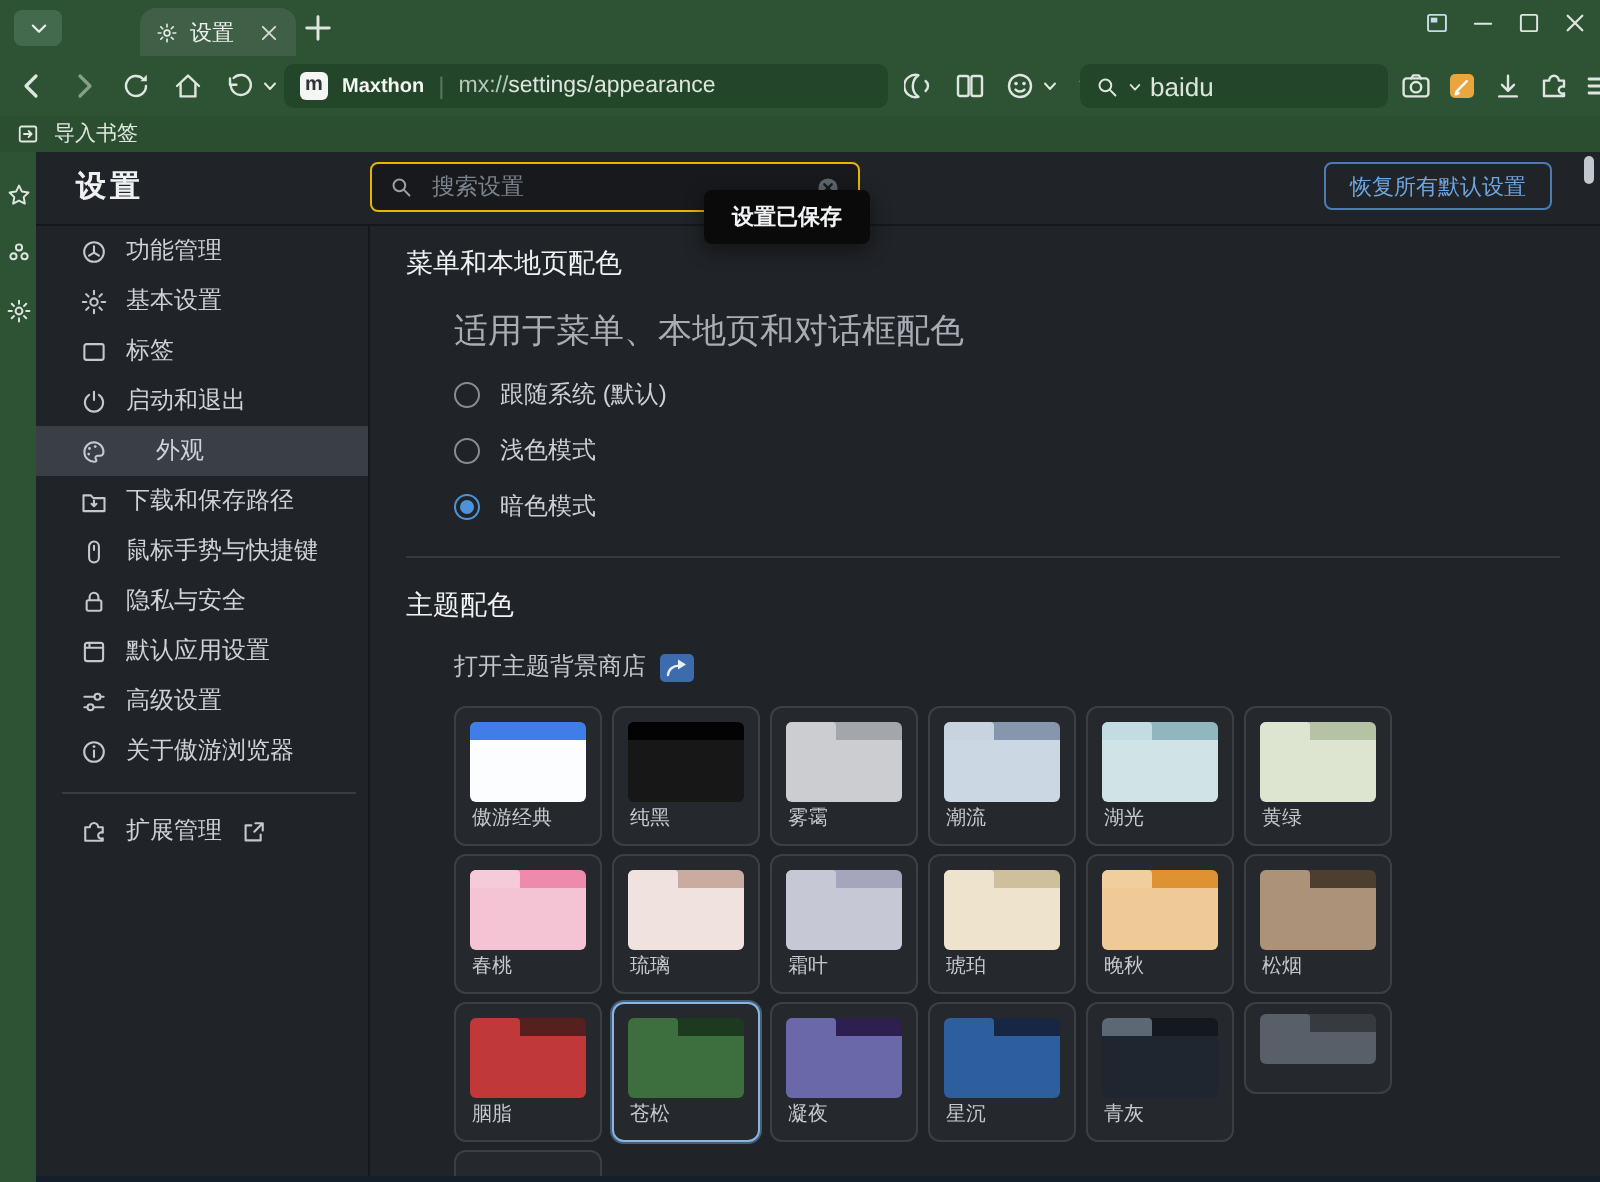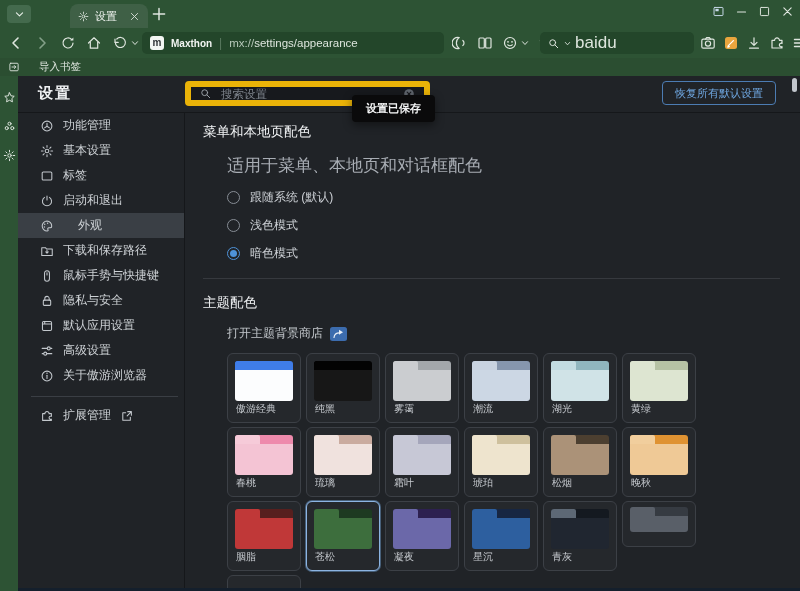--- a/index.html
+++ b/index.html
@@ -32,38 +32,38 @@
   .brand{font-size:10px;font-weight:bold;color:#f2f5f2;}
   .addr-sep{color:#5a7a60;font-size:12px;}
   .url{font-size:11.5px;color:#dde5dd;white-space:nowrap;}
   .url .pre{color:#b6c8b9;}
   .mid-icons{position:absolute;left:452px;top:7px;display:flex;gap:9px;align-items:center;color:#dfe6df;}
   .mid-icons .icon{width:16px;height:16px;}
   .mid-icons .caret{width:8px;height:8px;margin-left:-6px;}
   .searchbox{position:absolute;left:540px;top:4px;width:154px;height:22px;background:#23462a;border-radius:5px;display:flex;align-items:center;padding:0 7px;gap:4px;box-sizing:border-box;}
   .searchbox .icon{width:13px;height:13px;color:#dfe6df;}
   .searchbox .caret{width:7px;height:7px;}
-  .search-val{font-size:17px;color:#dde5dd;}
+  .search-val{font-size:13px;color:#dde5dd;}
   .right-icons{position:absolute;left:700px;top:7px;display:flex;gap:7px;align-items:center;color:#dfe6df;}
   .right-icons .icon{width:16px;height:16px;}
 
   
-  .bookmarksbar{position:absolute;top:58px;left:0;right:0;height:18px;background:#2b4e31;display:flex;align-items:center;padding-left:8px;gap:19px;color:#e0e7e0;box-sizing:border-box;}
+  .bookmarksbar{position:absolute;top:58px;left:0;right:0;height:18px;background:#2b4e31;display:flex;align-items:center;padding-left:8px;gap:7px;color:#e0e7e0;box-sizing:border-box;}
   .bookmarksbar .icon{width:12px;height:12px;}
   .bm-label{font-size:10.5px;}
 
   
   .side-strip{position:absolute;top:76px;left:0;width:18px;bottom:0;background:#2d5334;display:flex;flex-direction:column;align-items:center;padding-top:15px;gap:16px;color:#dfe6df;box-sizing:border-box;}
   .side-strip .icon{width:13px;height:13px;}
 
   
   .page{position:absolute;top:76px;left:18px;right:0;bottom:0;background:#202327;}
   .page-header{position:absolute;top:0;left:0;right:0;height:36px;border-bottom:1px solid #15171a;}
   .page-title{position:absolute;left:20px;top:8px;font-size:15px;font-weight:bold;color:#eef0f2;letter-spacing:2px;}
-  .settings-search{position:absolute;left:167px;top:5px;width:245px;height:25px;background:#17191d;border:6px solid #eab308;border-radius:4px;display:flex;align-items:center;padding:0 8px;gap:7px;box-sizing:border-box;}
+  .settings-search{position:absolute;left:167px;top:5px;width:245px;height:25px;background:#17191d;border:1px solid #eab308;border-radius:4px;display:flex;align-items:center;padding:0 8px;gap:7px;box-sizing:border-box;}
   .settings-search .mag{width:13px;height:13px;color:#9aa0a7;}
   .settings-search input{flex:1;background:transparent;border:none;outline:none;color:#dfe2e6;font-size:11.5px;font-family:inherit;min-width:0;}
   .settings-search input::placeholder{color:#7d838b;}
   .settings-search .clear{width:14px;height:14px;}
   .reset-btn{position:absolute;right:24px;top:5px;height:24px;padding:0 12px;background:transparent;border:1px solid #4c7cb3;color:#6ea6e0;font-size:11px;border-radius:4px;font-family:inherit;}
   .toast{position:absolute;left:334px;top:19px;background:#0a0a0b;color:#f3f4f5;font-size:11px;font-weight:bold;padding:6px 14px;border-radius:4px;z-index:6;box-shadow:0 3px 10px rgba(0,0,0,.45);white-space:nowrap;}
   .scroll-thumb{position:absolute;right:3px;top:2px;width:5px;height:14px;background:#c2c7cd;border-radius:3px;z-index:7;}
 
   .page-body{position:absolute;top:37px;left:0;right:0;bottom:0;display:flex;}
   .nav{width:166px;border-right:1px solid #15171a;flex:none;}
@@ -564,36 +564,36 @@
             <div class="card">
               <div class="swatch">
                 <span class="sw-top" style="background: rgb(206, 192, 157);"></span>
                 <span class="sw-tab" style="background: rgb(238, 228, 206);"></span>
                 <span class="sw-body" style="background: rgb(238, 228, 206);"></span>
               </div>
               <span class="card-label">琥珀</span>
             </div>
             <div class="card">
               <div class="swatch">
+                <span class="sw-top" style="background: rgb(223, 146, 50);"></span>
+                <span class="sw-tab" style="background: rgb(241, 206, 157);"></span>
+                <span class="sw-body" style="background: rgb(239, 201, 150);"></span>
+              </div>
+              <span class="card-label">晚秋</span>
+            </div>
+            <div class="card">
+              <div class="swatch">
                 <span class="sw-top" style="background: rgb(76, 63, 48);"></span>
                 <span class="sw-tab" style="background: rgb(171, 146, 120);"></span>
                 <span class="sw-body" style="background: rgb(171, 146, 120);"></span>
               </div>
               <span class="card-label">松烟</span>
             </div>
             <div class="card">
               <div class="swatch">
-                <span class="sw-top" style="background: rgb(223, 146, 50);"></span>
-                <span class="sw-tab" style="background: rgb(241, 206, 157);"></span>
-                <span class="sw-body" style="background: rgb(239, 201, 150);"></span>
-              </div>
-              <span class="card-label">晚秋</span>
-            </div>
-            <div class="card">
-              <div class="swatch">
                 <span class="sw-top" style="background: rgb(87, 31, 30);"></span>
                 <span class="sw-tab" style="background: rgb(192, 56, 56);"></span>
                 <span class="sw-body" style="background: rgb(192, 56, 56);"></span>
               </div>
               <span class="card-label">胭脂</span>
             </div>
             <div class="card selected">
               <div class="swatch">
                 <span class="sw-top" style="background: rgb(29, 58, 33);"></span>
                 <span class="sw-tab" style="background: rgb(61, 110, 61);"></span>

